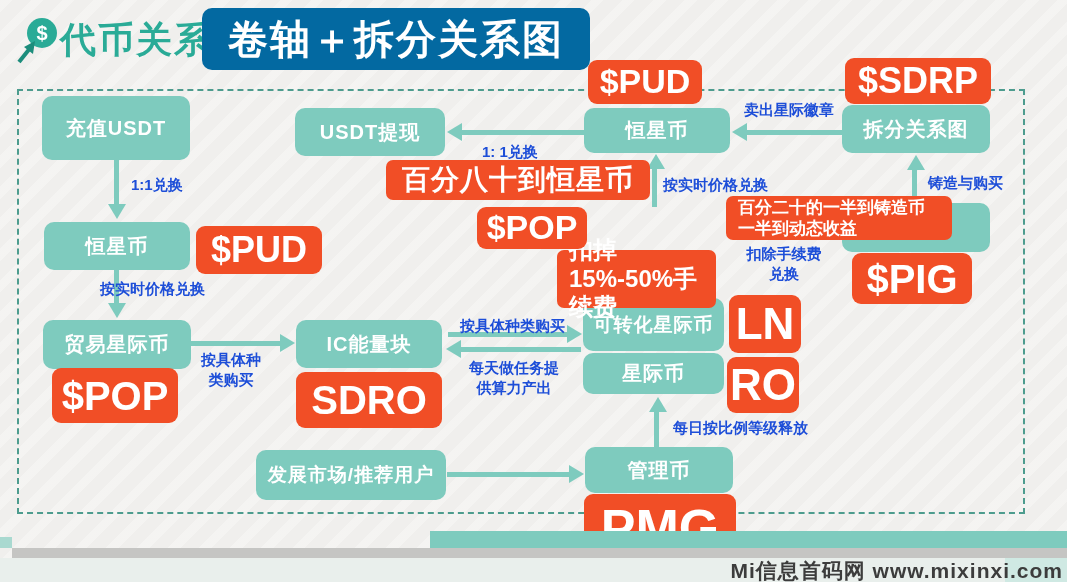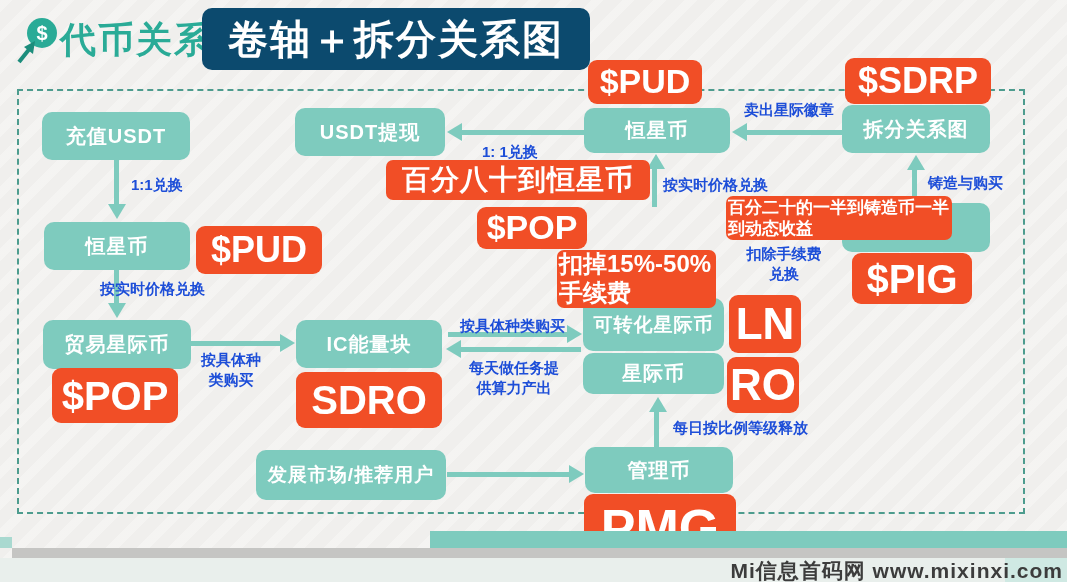--- a/index.html
+++ b/index.html
@@ -13,40 +13,40 @@
     border:2px dashed #4d9c8e;}
   
   .node{position:absolute;background:#7ecbbe;color:#fff;font-weight:bold;
     border-radius:10px;display:flex;align-items:center;justify-content:center;
     font-size:20px;letter-spacing:1px;}
   
   .badge{position:absolute;background:#f14e26;color:#fff;font-weight:bold;
     border-radius:9px;display:flex;align-items:center;justify-content:center;
     line-height:1.1;}
   .banner{position:absolute;background:#f14e26;color:#fff;font-weight:bold;
-    border-radius:7px;display:flex;align-items:center;padding:2px 2px;
+    border-radius:7px;display:flex;align-items:center;padding:2px 12px;
     box-sizing:border-box;}
   
   .elabel{position:absolute;color:#1d4ed8;font-size:15px;font-weight:600;
     line-height:1.35;white-space:nowrap;}
   .elabel.wrap{white-space:normal;text-align:center;}
   
   .vline,.hline{position:absolute;background:#7ecbbe;}
   .vline{width:5px;}
   .hline{height:5px;}
   .head{position:absolute;width:0;height:0;}
   .head.up{border-left:9px solid transparent;border-right:9px solid transparent;border-bottom:15px solid #7ecbbe;}
   .head.down{border-left:9px solid transparent;border-right:9px solid transparent;border-top:15px solid #7ecbbe;}
   .head.left{border-top:9px solid transparent;border-bottom:9px solid transparent;border-right:15px solid #7ecbbe;}
   .head.right{border-top:9px solid transparent;border-bottom:9px solid transparent;border-left:15px solid #7ecbbe;}
   
   .logo-title{position:absolute;left:60px;top:16px;font-size:36px;font-weight:bold;
     color:#2aab97;letter-spacing:2px;}
   .main-banner{position:absolute;left:202px;top:8px;width:388px;height:62px;
-    background:#0c4a6e;border-radius:10px;color:#fff;font-weight:bold;font-size:40px;
+    background:#0369a1;border-radius:10px;color:#fff;font-weight:bold;font-size:40px;
     display:flex;align-items:center;justify-content:center;letter-spacing:2px;}
   
   .teal-bar{position:absolute;left:430px;top:531px;width:637px;height:17px;background:#7ecbbe;}
   .gray-bar{position:absolute;left:12px;top:548px;width:1055px;height:10px;background:#c5c5c3;}
   .bottom-strip{position:absolute;left:0;top:558px;width:1067px;height:24px;background:#e9efec;}
   .teal-chip{position:absolute;left:0;top:537px;width:12px;height:11px;background:#a9d9d0;}
   .corner-chip{position:absolute;left:1005px;top:558px;width:62px;height:24px;background:#cfe9e3;}
   .watermark{position:absolute;right:4px;top:557px;font-size:21px;font-weight:bold;
     color:#3c3c3c;letter-spacing:1px;white-space:nowrap;}
 </style>
@@ -86,21 +86,21 @@
 
   <div class="hline" style="left:448px;top:332px;width:119px"></div>
   <div class="head right" style="left:567px;top:325px"></div>
 
   <div class="hline" style="left:460px;top:347px;width:121px"></div>
   <div class="head left" style="left:446px;top:340px"></div>
 
   <div class="hline" style="left:447px;top:472px;width:122px"></div>
   <div class="head right" style="left:569px;top:465px"></div>
 
-  <div class="node" style="left:42px;top:112px;width:148px;height:48px">充值USDT</div>
+  <div class="node" style="left:42px;top:96px;width:148px;height:64px">充值USDT</div>
   <div class="node" style="left:295px;top:108px;width:150px;height:48px">USDT提现</div>
   <div class="node" style="left:584px;top:108px;width:146px;height:45px">恒星币</div>
   <div class="node" style="left:842px;top:105px;width:148px;height:48px">拆分关系图</div>
   <div class="node" style="left:44px;top:222px;width:146px;height:48px">恒星币</div>
   <div class="node" style="left:842px;top:203px;width:148px;height:49px">铸造币</div>
   <div class="node" style="left:43px;top:320px;width:148px;height:49px">贸易星际币</div>
   <div class="node" style="left:296px;top:320px;width:146px;height:48px">IC能量块</div>
   <div class="node" style="left:583px;top:298px;width:141px;height:53px;font-size:19px">可转化星际币</div>
   <div class="node" style="left:583px;top:353px;width:141px;height:41px">星际币</div>
   <div class="node" style="left:256px;top:450px;width:190px;height:50px;font-size:19px">发展市场/推荐用户</div>

